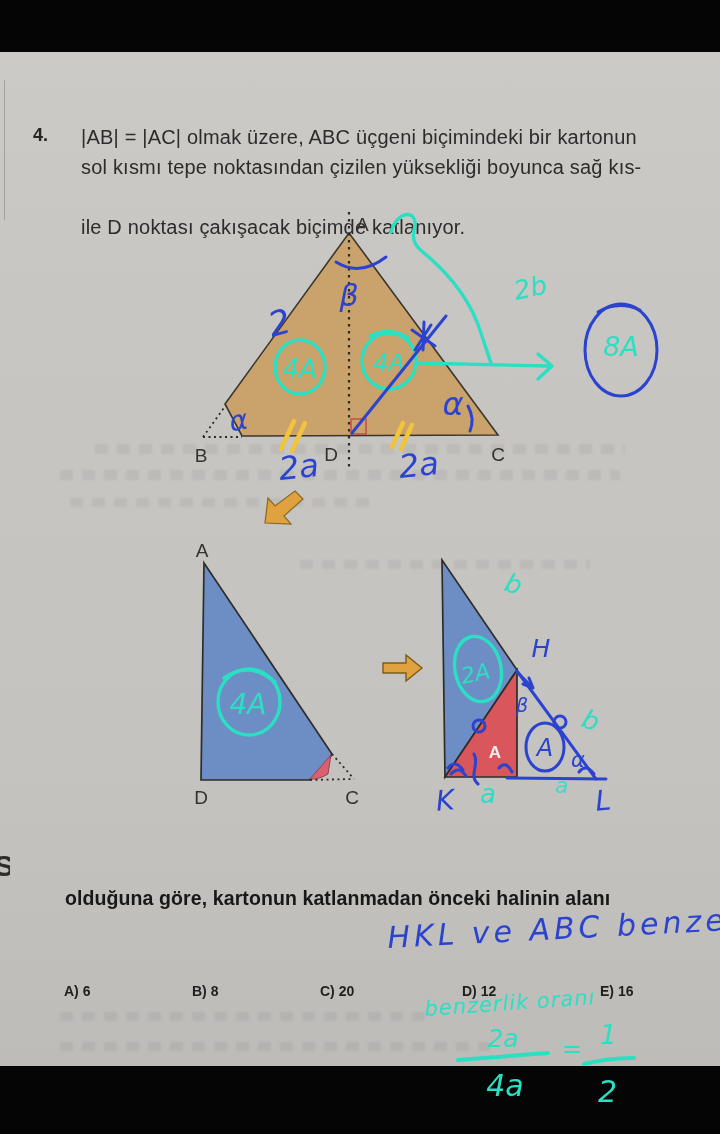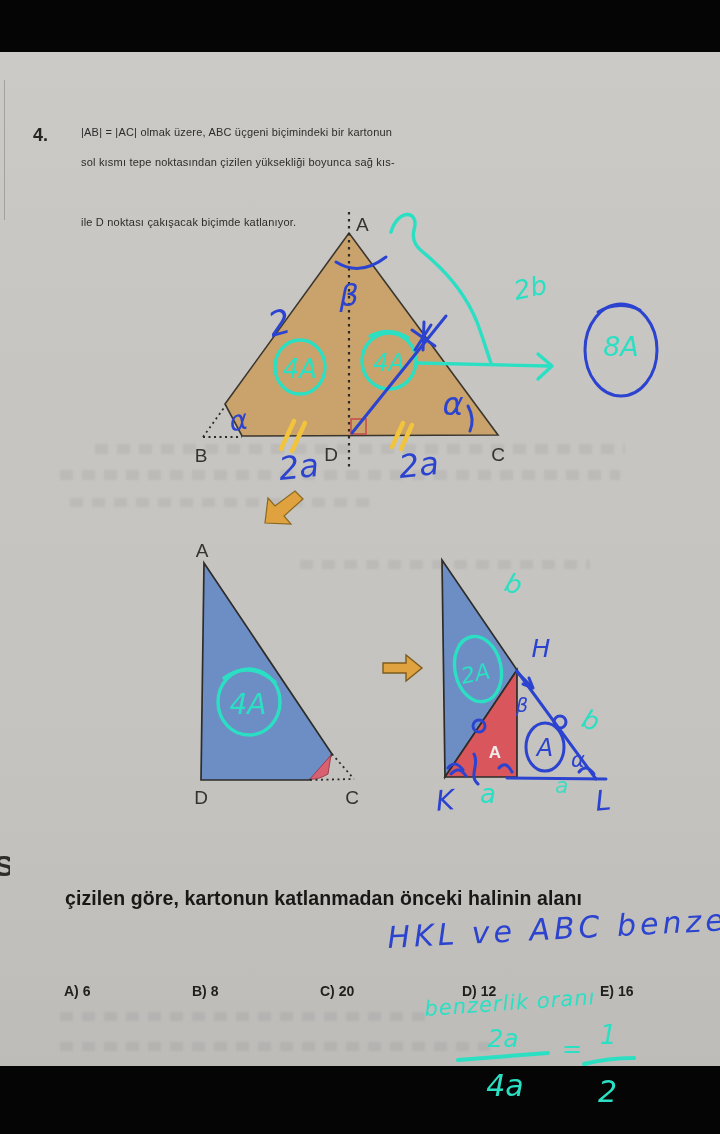--- a/index.html
+++ b/index.html
@@ -6,21 +6,21 @@
   .stage{position:relative;width:720px;height:1134px;background:#050505;overflow:hidden;
          font-family:"Liberation Sans",sans-serif;}
   .paper{position:absolute;left:0;top:52px;width:720px;height:1014px;
          background:linear-gradient(180deg,#cbcac7 0%,#c7c6c3 25%,#c4c3c0 70%,#bdbcb9 100%);}
   .paper-edge{position:absolute;left:4px;top:28px;width:1px;height:140px;background:#8d8c8a;opacity:.65;}
   .edge-glyph{position:absolute;left:-6px;top:800px;width:16px;height:60px;overflow:hidden;
               color:#2e2d2b;font-weight:bold;font-size:30px;line-height:28px;}
   .bleed{position:absolute;filter:blur(1.3px);opacity:.55;
          background:repeating-linear-gradient(90deg,rgba(95,95,100,.18) 0 13px,rgba(95,95,100,0) 13px 22px);}
   .qnum{position:absolute;left:33px;top:73px;font-size:18px;font-weight:700;color:#262523;}
-  .qline{position:absolute;left:81px;width:600px;font-size:11px;font-weight:500;color:#2d2c2a;
+  .qline{position:absolute;left:81px;width:600px;font-size:20px;font-weight:500;color:#2d2c2a;
          letter-spacing:.2px;white-space:nowrap;}
   .cline{position:absolute;left:65px;width:620px;font-size:19.5px;font-weight:700;color:#181816;
          letter-spacing:.1px;white-space:nowrap;}
   .answer{position:absolute;top:931px;font-size:14px;font-weight:600;color:#1f1f1d;white-space:nowrap;}
   svg.art{position:absolute;left:0;top:0;pointer-events:none;}
   .print-label{font-family:"Liberation Sans",sans-serif;font-size:19px;font-weight:500;fill:#35332f;}
   .hand{font-family:"DejaVu Sans",sans-serif;font-style:italic;}
 </style>
 </head>
 <body>
@@ -36,21 +36,21 @@
     <div class="bleed" style="left:70px;top:446px;width:300px;height:9px;"></div>
     <div class="bleed" style="left:300px;top:508px;width:290px;height:9px;"></div>
     <div class="bleed" style="left:60px;top:960px;width:370px;height:9px;"></div>
     <div class="bleed" style="left:60px;top:990px;width:430px;height:9px;"></div>
 
     <div class="qnum">4.</div>
     <div class="qline" style="top:74px;">|AB| = |AC| olmak üzere, ABC üçgeni biçimindeki bir kartonun</div>
     <div class="qline" style="top:104px;">sol kısmı tepe noktasından çizilen yüksekliği boyunca sağ kıs-</div>
     <div class="qline" style="top:164px;">ile D noktası çakışacak biçimde katlanıyor.</div>
 
-    <div class="cline" style="top:835px;">çizilen göre, kartonun katlanmadan önceki halinin alanı</div>
+    <div class="cline" style="top:835px;">olduğuna göre, kartonun katlanmadan önceki halinin alanı</div>
 
     <div class="answer" style="left:64px;">A) 6</div>
     <div class="answer" style="left:192px;">B) 8</div>
     <div class="answer" style="left:320px;">C) 20</div>
     <div class="answer" style="left:462px;">D) 12</div>
     <div class="answer" style="left:600px;">E) 16</div>
   </div>
 
   <svg class="art" width="720" height="1134" viewBox="0 0 720 1134">
 

